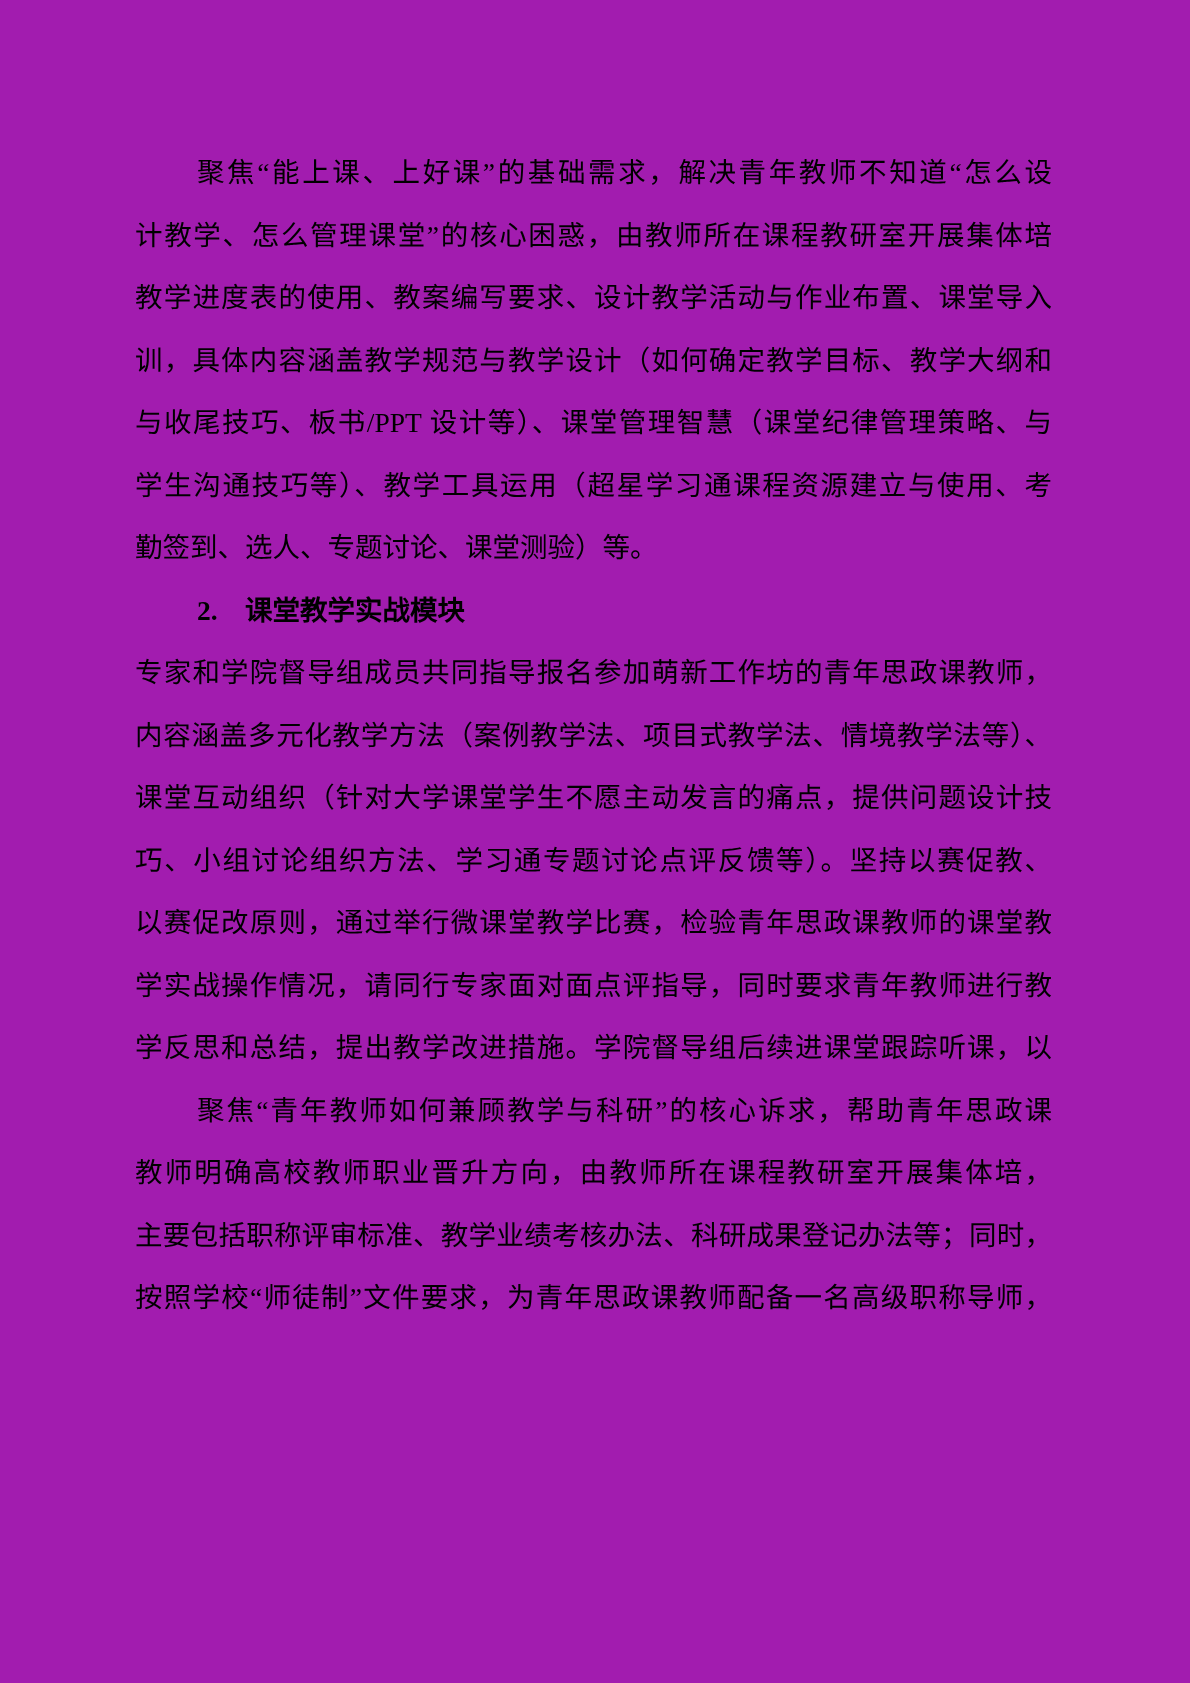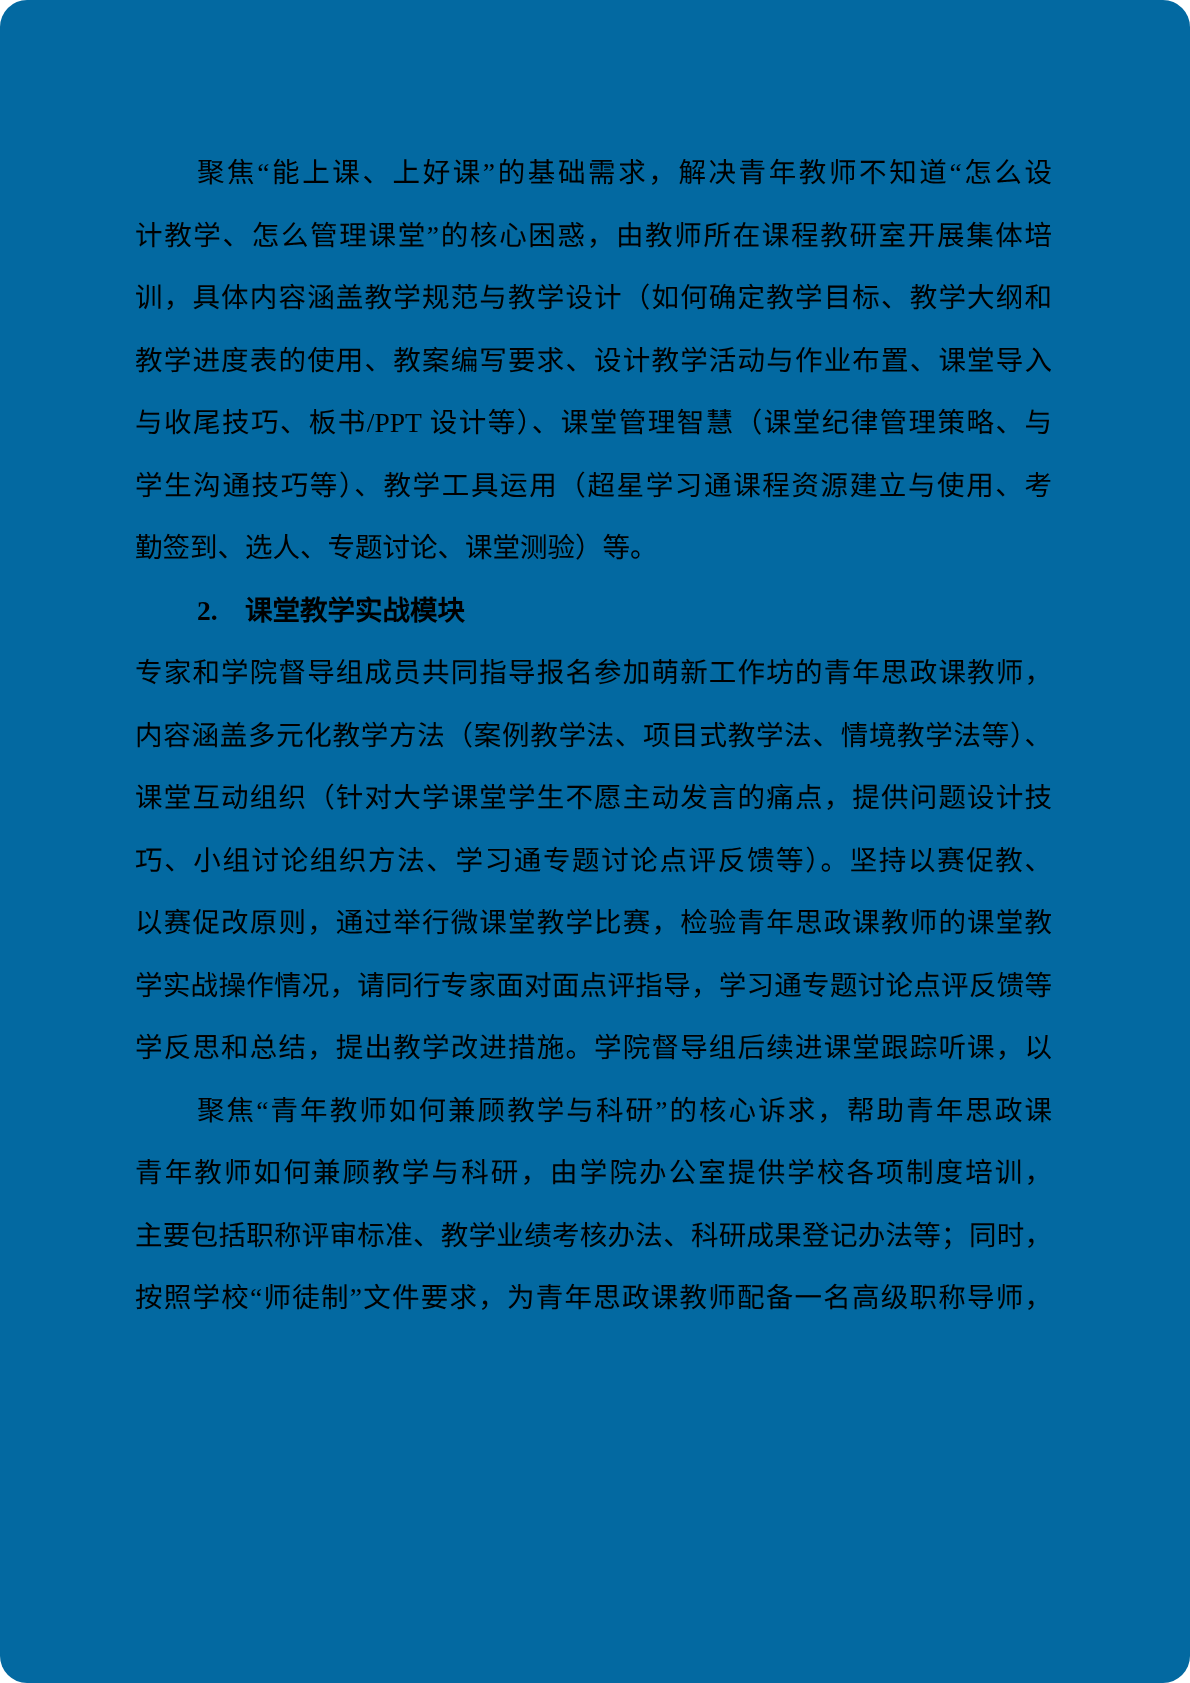--- a/index.html
+++ b/index.html
@@ -5,25 +5,24 @@
 <style>
   html, body {
     margin: 0;
     padding: 0;
     background: #ffffff;
   }
   .page {
     position: relative;
     width: 1190px;
     height: 1683px;
-    background: #0369a1;
+    background: #a21caf;
     overflow: hidden;
     font-family: "Liberation Serif", "DejaVu Serif", serif;
     color: #000000;
-    border-radius: 27px;
   }
   .content {
     position: absolute;
     left: 135px;
     top: 142px;
     width: 917px;
   }
   .line {
     height: 62.5px;
     line-height: 62.5px;
@@ -55,31 +54,31 @@
     text-align-last: left;
   }
 </style>
 </head>
 <body>
 
 <div class="page">
   <div class="content" id="content">
       <div class="line para-first">聚焦“能上课、上好课”的基础需求，解决青年教师不知道“怎么设</div>
       <div class="line para-body">计教学、怎么管理课堂”的核心困惑，由教师所在课程教研室开展集体培</div>
+      <div class="line para-body">教学进度表的使用、教案编写要求、设计教学活动与作业布置、课堂导入</div>
       <div class="line para-body">训，具体内容涵盖教学规范与教学设计（如何确定教学目标、教学大纲和</div>
-      <div class="line para-body">教学进度表的使用、教案编写要求、设计教学活动与作业布置、课堂导入</div>
       <div class="line para-body">与收尾技巧、板书/PPT 设计等）、课堂管理智慧（课堂纪律管理策略、与</div>
       <div class="line para-body">学生沟通技巧等）、教学工具运用（超星学习通课程资源建立与使用、考</div>
       <div class="line para-end">勤签到、选人、专题讨论、课堂测验）等。</div>
       <div class="line heading">2.　课堂教学实战模块</div>
       <div class="line para-body">专家和学院督导组成员共同指导报名参加萌新工作坊的青年思政课教师，</div>
       <div class="line para-body">内容涵盖多元化教学方法（案例教学法、项目式教学法、情境教学法等）、</div>
       <div class="line para-body">课堂互动组织（针对大学课堂学生不愿主动发言的痛点，提供问题设计技</div>
       <div class="line para-body">巧、小组讨论组织方法、学习通专题讨论点评反馈等）。坚持以赛促教、</div>
       <div class="line para-body">以赛促改原则，通过举行微课堂教学比赛，检验青年思政课教师的课堂教</div>
-      <div class="line para-body">学实战操作情况，请同行专家面对面点评指导，学习通专题讨论点评反馈等</div>
+      <div class="line para-body">学实战操作情况，请同行专家面对面点评指导，同时要求青年教师进行教</div>
       <div class="line para-body">学反思和总结，提出教学改进措施。学院督导组后续进课堂跟踪听课，以</div>
       <div class="line para-first">聚焦“青年教师如何兼顾教学与科研”的核心诉求，帮助青年思政课</div>
-      <div class="line para-body">青年教师如何兼顾教学与科研，由学院办公室提供学校各项制度培训，</div>
+      <div class="line para-body">教师明确高校教师职业晋升方向，由教师所在课程教研室开展集体培，</div>
       <div class="line para-body">主要包括职称评审标准、教学业绩考核办法、科研成果登记办法等；同时，</div>
       <div class="line para-body">按照学校“师徒制”文件要求，为青年思政课教师配备一名高级职称导师，</div>
     </div>
 </div>
 
 </body></html>

